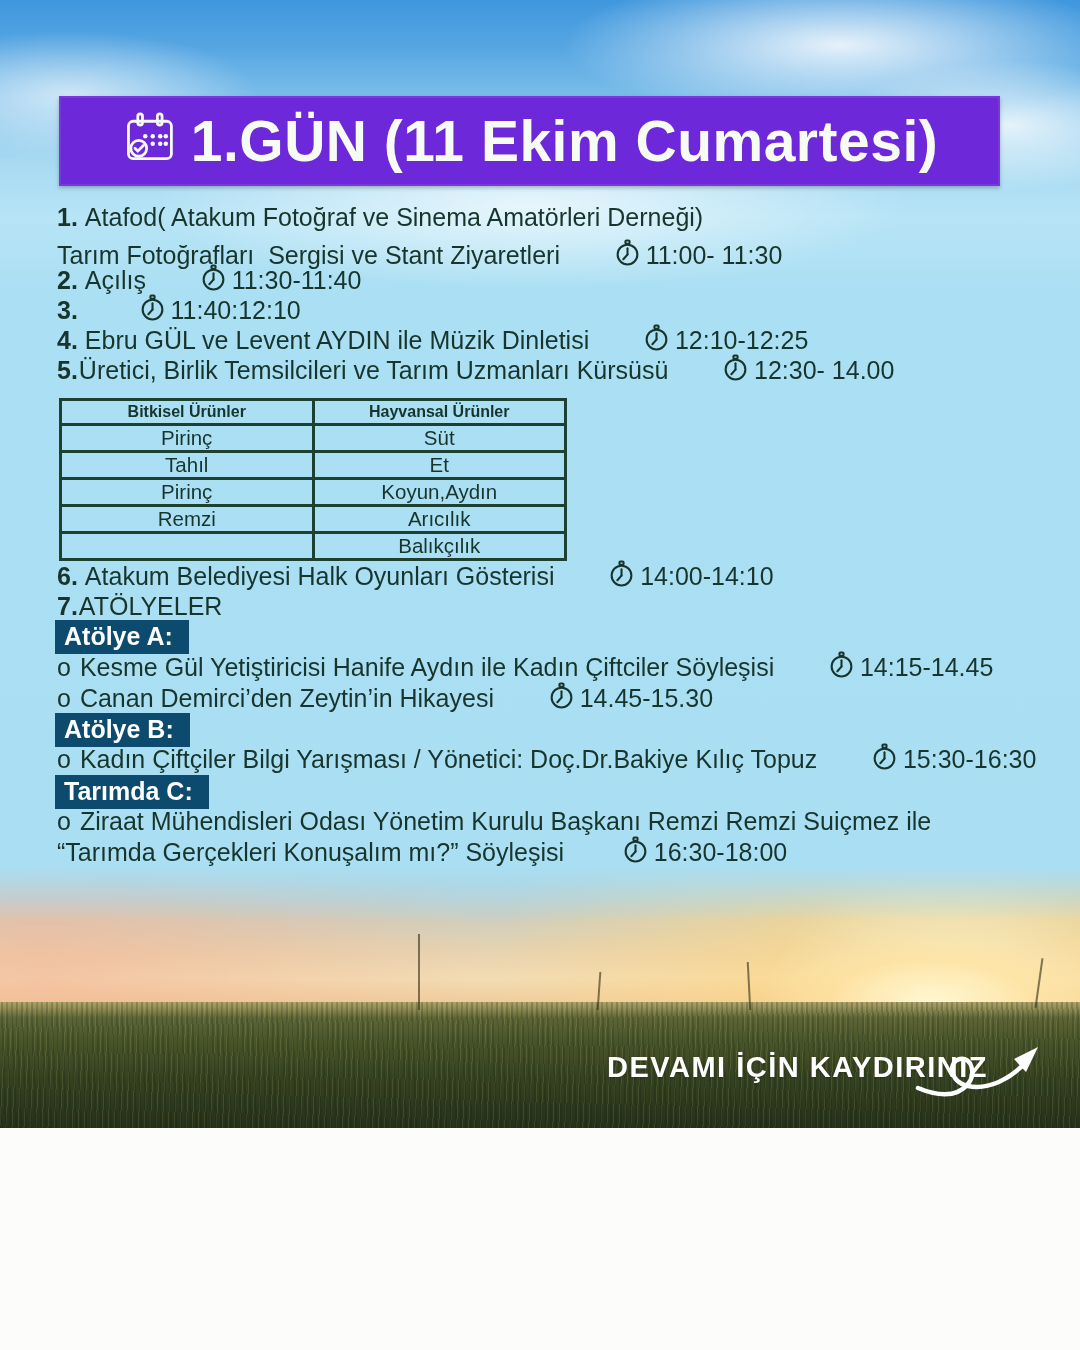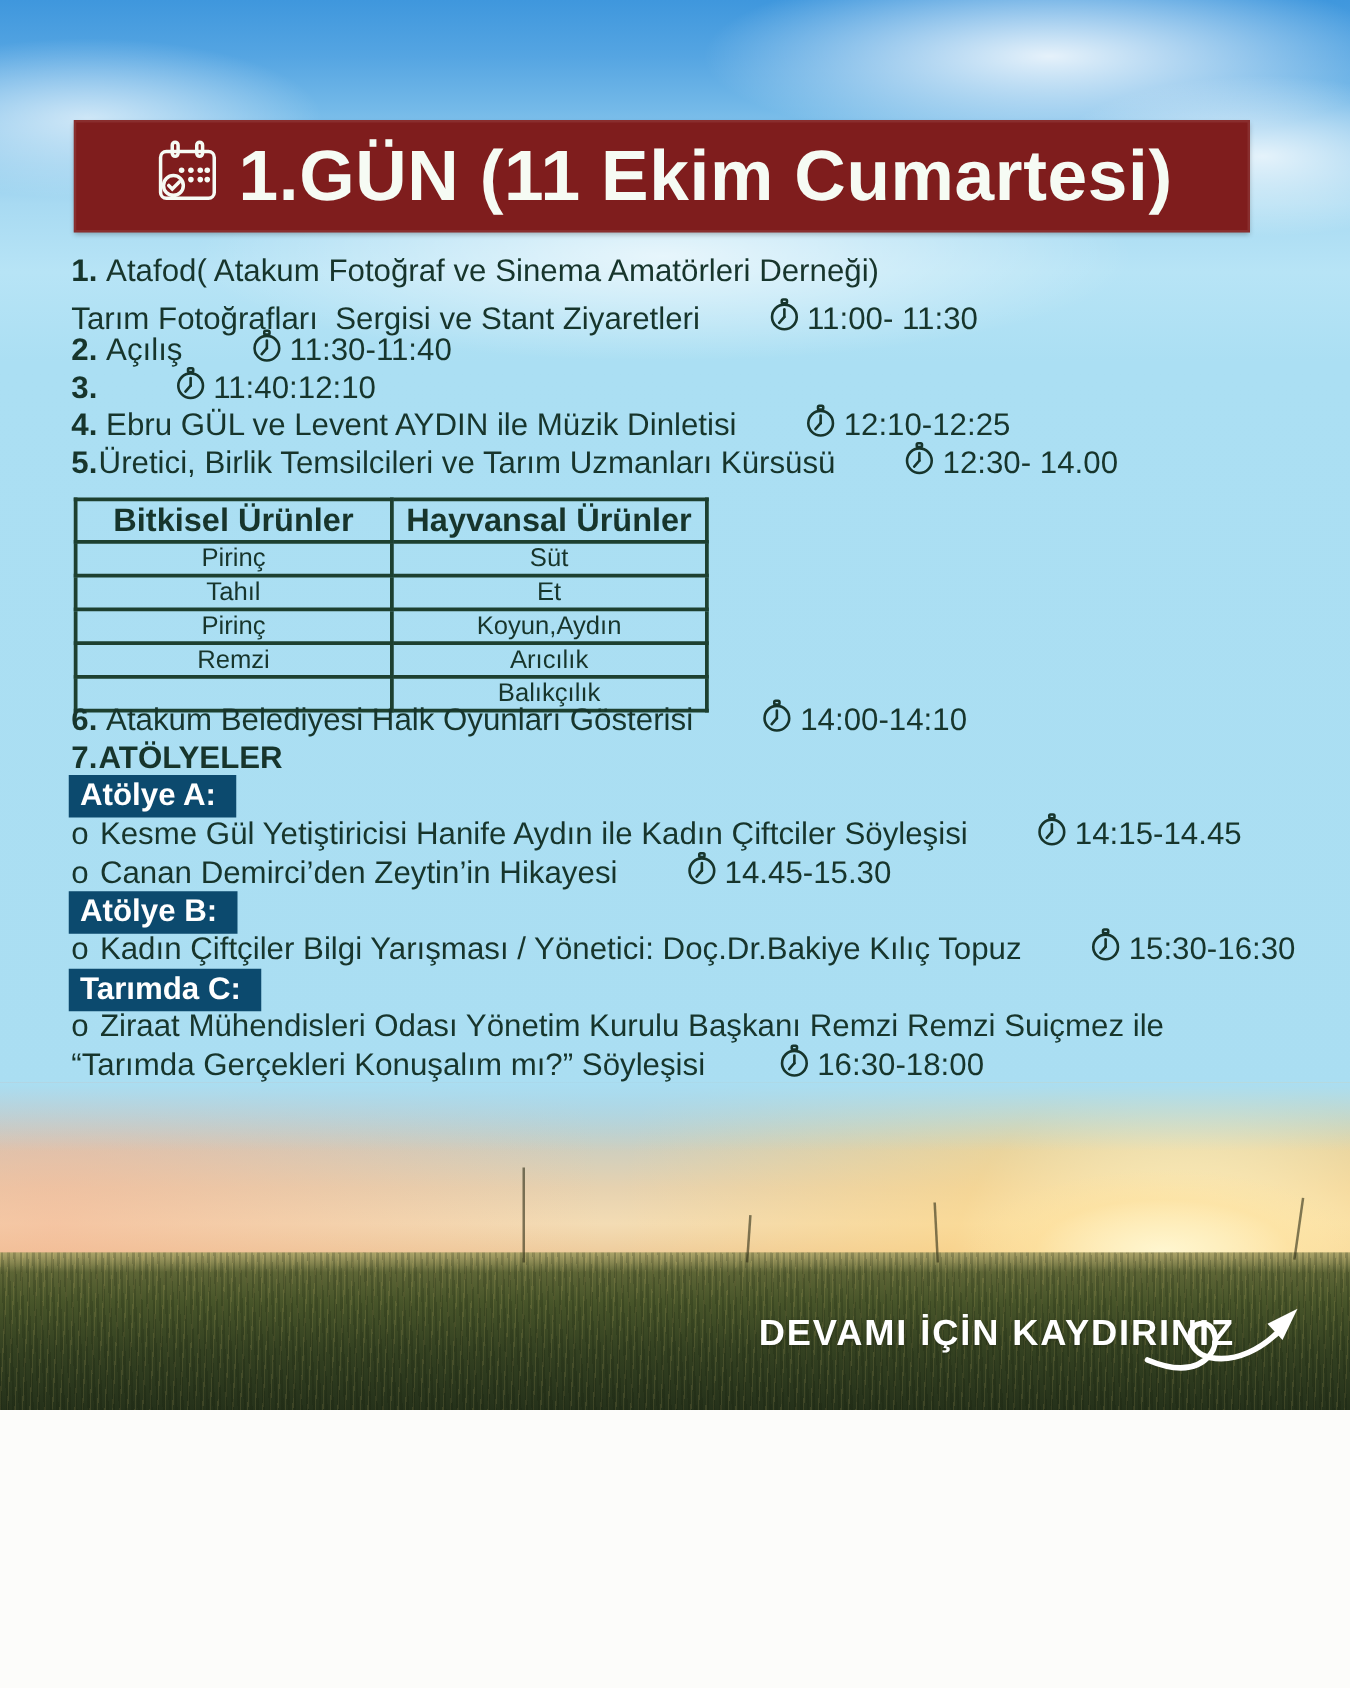--- a/index.html
+++ b/index.html
@@ -31,42 +31,42 @@
         background:linear-gradient(180deg,#7c7c44 0%,#5e6636 12%,#475429 32%,#344121 62%,#25311a 100%);}
   #grass::before{content:"";position:absolute;left:0;right:0;top:0;height:16px;
         background:linear-gradient(180deg,rgba(243,222,160,.4),rgba(243,222,160,0));}
   #grass::after{content:"";position:absolute;inset:0;
         background:repeating-linear-gradient(88deg,rgba(15,25,8,.18) 0 2px,rgba(0,0,0,0) 2px 5px),
                    repeating-linear-gradient(93deg,rgba(232,203,120,.12) 0 1px,rgba(0,0,0,0) 1px 6px);}
   .pole{position:absolute;width:2px;background:rgba(45,45,22,.6);}
 
   
   #banner{position:absolute;left:59px;top:96px;width:941px;height:90px;
-          background:#7f1d1d;box-shadow:inset 0 0 0 2px rgba(255,255,255,.08),0 2px 4px rgba(0,0,0,.25);
+          background:#6d28d9;box-shadow:inset 0 0 0 2px rgba(255,255,255,.08),0 2px 4px rgba(0,0,0,.25);
           display:flex;align-items:center;justify-content:center;gap:14px;}
   #banner .title{color:#f6fbf4;font-size:57px;font-weight:700;letter-spacing:.5px;white-space:nowrap;}
 
   
   .line{position:absolute;left:57px;height:30px;display:flex;align-items:center;
         color:#17352c;font-size:25px;white-space:pre;}
   .line .num{font-weight:800;margin-right:7px;}
   .line .bullet{margin-right:9px;}
   .line .txt{font-weight:500;}
   .line .clock{margin:0 5px 0 12px;flex:none;}
   .line .time{font-weight:500;}
 
   .atl-label{position:absolute;left:55px;height:32px;background:#17382а;}
   .atl-label{background:#0c4a6e;color:#fff;font-weight:700;font-size:25px;
              display:flex;align-items:center;padding:0 16px 2px 9px;}
 
   
   #ptable{position:absolute;left:59px;top:398px;width:508px;border-collapse:collapse;table-layout:fixed;}
   #ptable th,#ptable td{border:3px solid #1d4030;height:22px;padding:0;text-align:center;
              color:#17352c;font-size:20.5px;font-weight:500;}
-  #ptable th{font-weight:800;font-size:26px;}
+  #ptable th{font-weight:800;font-size:16px;}
 
   
   #scrollhint{position:absolute;left:607px;top:1051px;color:#fff;font-size:29px;font-weight:600;
               letter-spacing:1.5px;white-space:nowrap;text-shadow:0 1px 3px rgba(0,0,0,.25);}
   #scrollarrow{position:absolute;left:912px;top:1030px;}
 
   
   #footer{position:absolute;left:0;top:1128px;width:1080px;height:222px;background:#fcfcfa;}
 </style>
 </head>
@@ -218,21 +218,21 @@
         <circle cx="13" cy="15" r="9.5"></circle>
           <rect x="11" y="1.5" width="4" height="3" rx="1"></rect>
         <path d="M13,15 V9"></path>
           <path d="M13,15 L9,19.5"></path>
       </svg>
     </span>
     <span class="time">14:00-14:10</span>
   </div>
   <div class="line" style="top:591px;">
     <span class="num" style="margin-right:1px;">7.</span>
-    <span class="txt" style="font-weight:700;">ATÖLYELER</span>
+    <span class="txt" style="font-weight:400;">ATÖLYELER</span>
   </div>
 
   <div class="atl-label" style="top:620px;">Atölye A:</div>
   <div class="line" style="top:652px;">
     <span class="bullet">o</span>
     <span class="txt">Kesme Gül Yetiştiricisi Hanife Aydın ile Kadın Çiftciler Söyleşisi</span>
     <span class="clock">
       <svg width="27" height="27" viewBox="0 0 26 26" fill="none" stroke="#17352c" stroke-width="2" stroke-linecap="round">
         <circle cx="13" cy="15" r="9.5"></circle>
           <rect x="11" y="1.5" width="4" height="3" rx="1"></rect>

